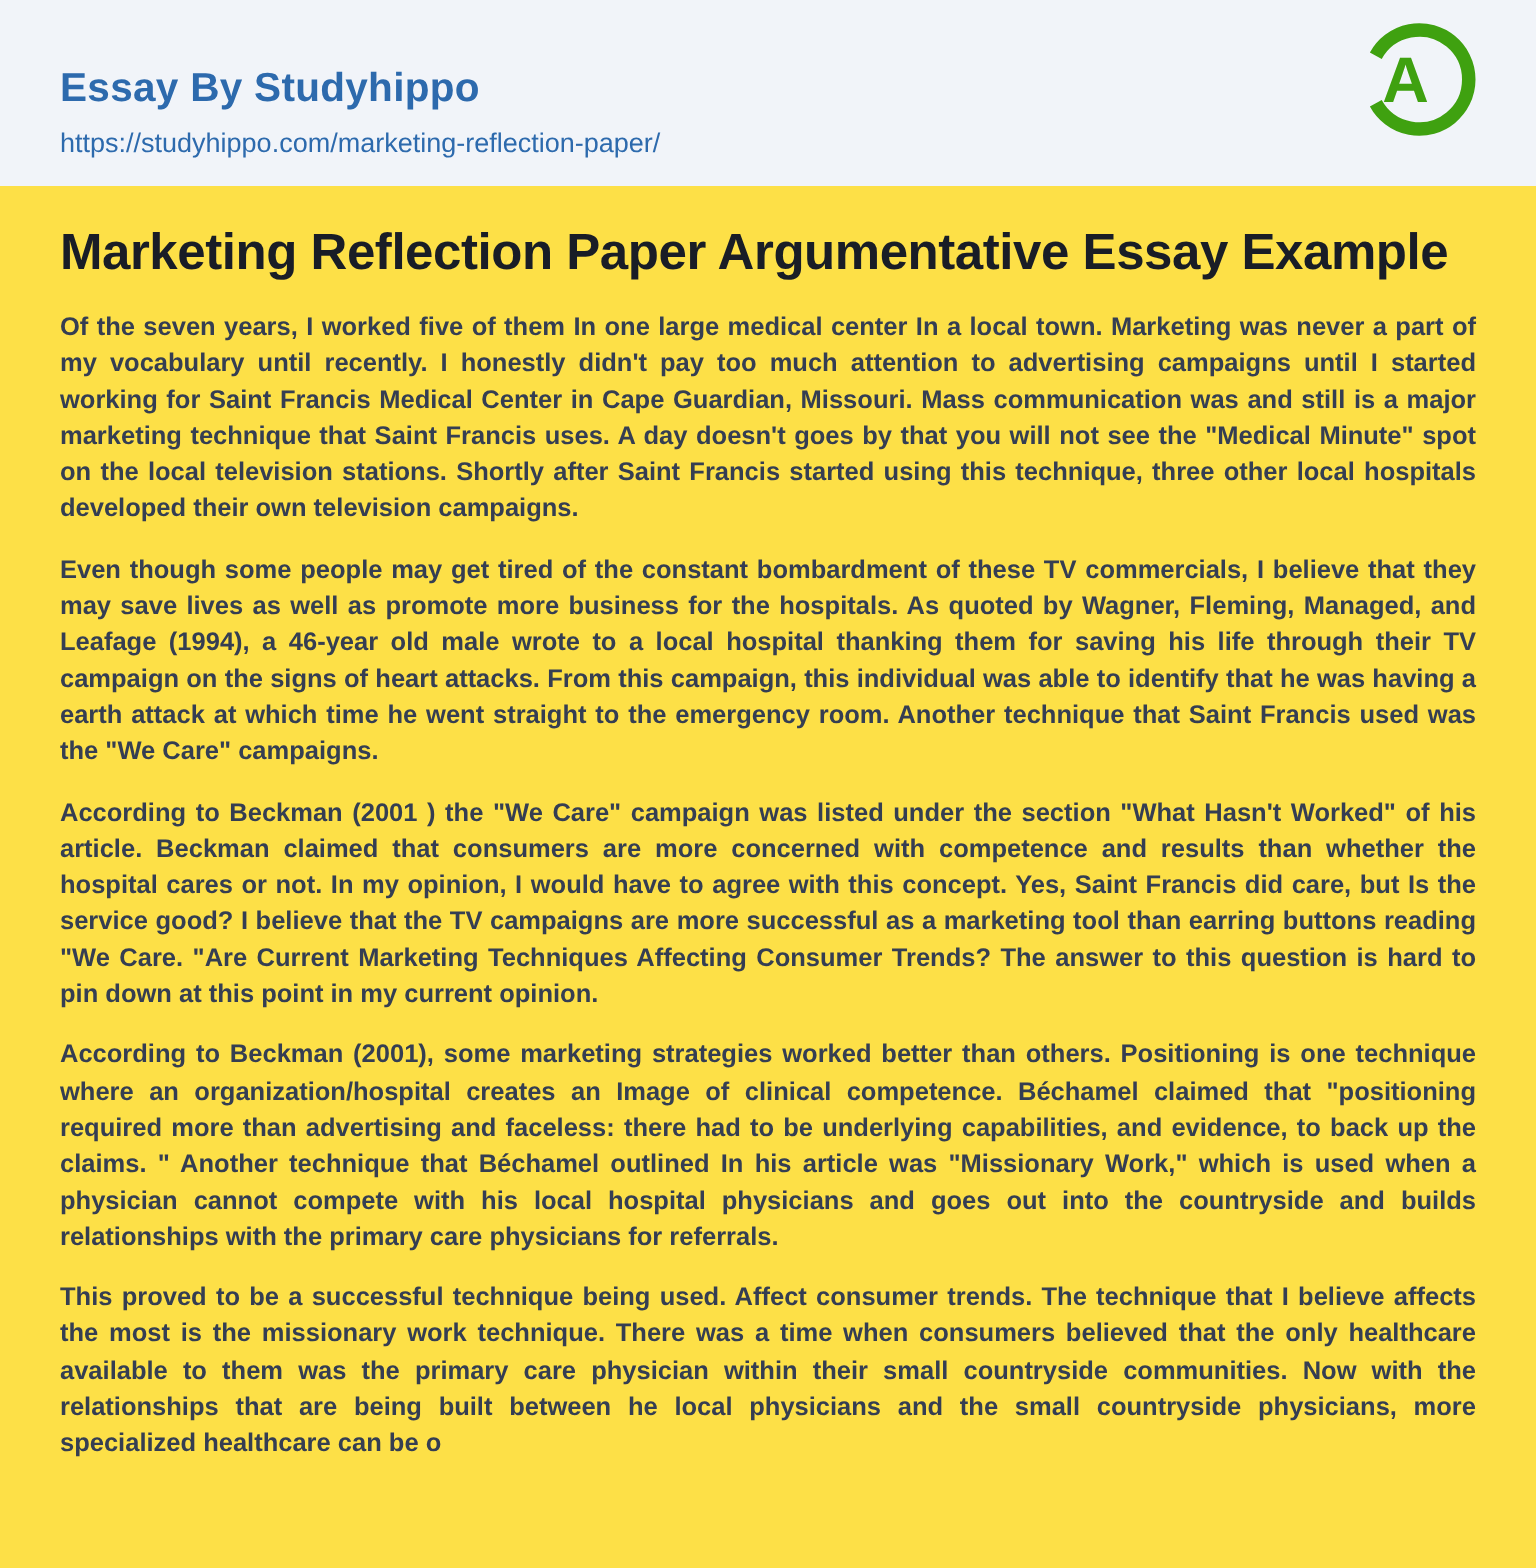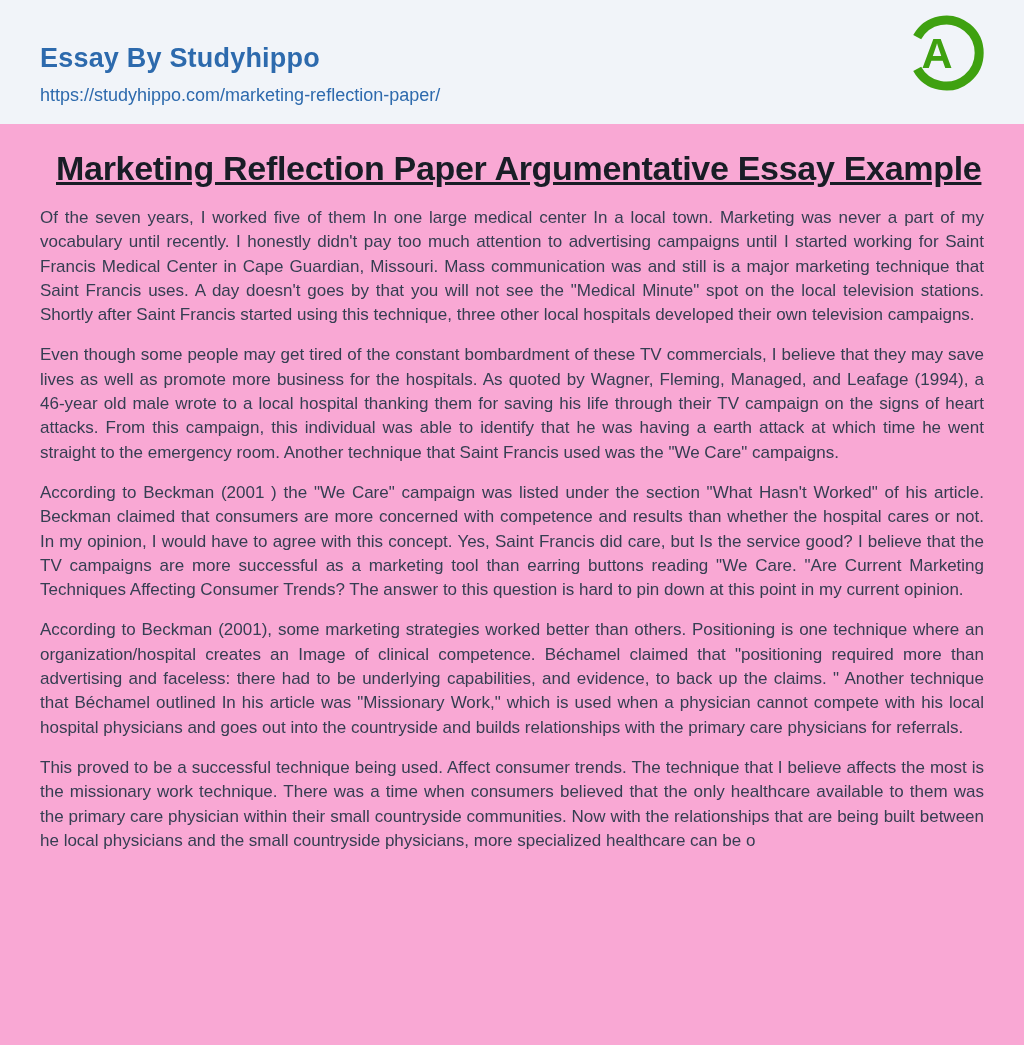--- a/index.html
+++ b/index.html
@@ -5,21 +5,21 @@
   * { box-sizing: border-box; }
   html, body {
     margin: 0;
     padding: 0;
     background: #ffffff;
     font-family: "Liberation Sans", sans-serif;
   }
   .page {
     width: 1024px;
     height: 1045px;
-    background: #f9a8d4;
+    background: #fde047;
     overflow: hidden;
     position: relative;
   }
   
   .header {
     background: #f1f4f9;
     height: 124px;
     padding: 44px 40px 0 40px;
     position: relative;
   }
@@ -43,34 +43,34 @@
     top: 13px;
     right: 38px;
     width: 80px;
     height: 80px;
   }
   
   .content {
     padding: 25px 40px 0 40px;
   }
   .article-title {
-    margin: 0 0 18px 16px;
+    margin: 0 0 18px 0;
     color: #191d26;
     font-size: 34px;
     line-height: 39px;
     font-weight: 700;
     letter-spacing: -0.3px;
-    text-decoration: underline;
   }
   .article-body p {
     margin: 0 0 16px 0;
     color: #353e52;
     font-size: 17px;
     line-height: 24.3px;
     text-align: justify;
+    font-weight: bold;
   }
 </style>
 </head>
 <body>
 
 <div class="page">
 
   <div class="header">
     <div class="site-name">Essay By Studyhippo</div>
     <a class="site-url">https://studyhippo.com/marketing-reflection-paper/</a>

